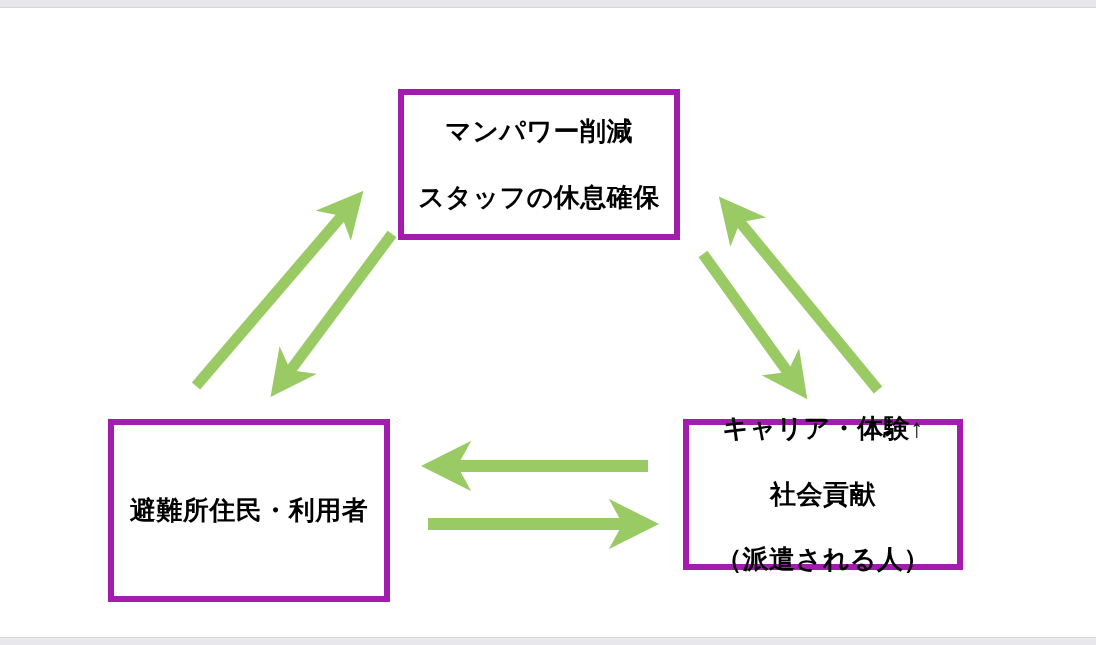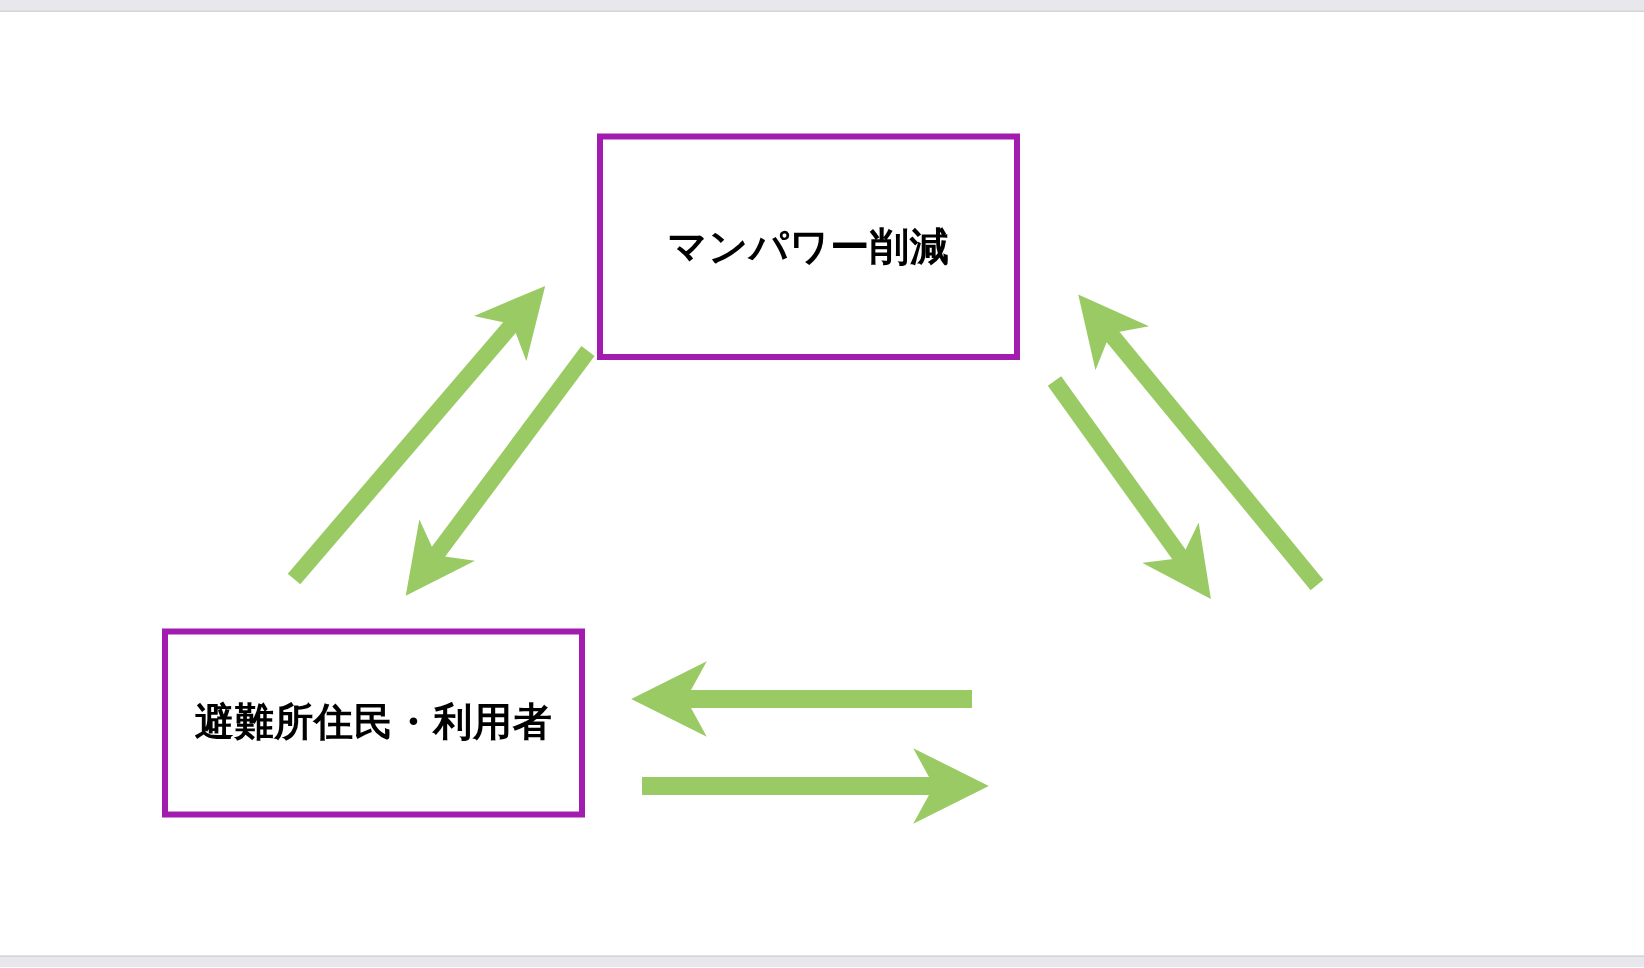--- a/index.html
+++ b/index.html
@@ -20,21 +20,21 @@
     left: 0;
     width: 1096px;
     background: #e8e8ec;
   }
   .edge-band.top { top: 0; height: 7px; border-bottom: 1px solid #d4d4da; }
   .edge-band.bottom { bottom: 0; height: 7px; border-top: 1px solid #d4d4da; }
 
   .node-box {
     position: absolute;
     box-sizing: border-box;
-    border: 4px solid #a21caf;
+    border: 6px solid #a21caf;
     background: #ffffff;
     display: flex;
     flex-direction: column;
     align-items: center;
     justify-content: center;
     text-align: center;
     gap: 32px;
   }
   .node-line {
     display: block;
@@ -74,20 +74,26 @@
 
     <line x1="878" y1="390" x2="730" y2="210" stroke="#9aca64" stroke-width="11" marker-end="url(#ah)"></line>
     <line x1="703" y1="254" x2="797" y2="385" stroke="#9aca64" stroke-width="11" marker-end="url(#ah)"></line>
 
     <line x1="648" y1="466" x2="440" y2="466" stroke="#9aca64" stroke-width="12" marker-end="url(#ah)"></line>
     <line x1="428" y1="524" x2="640" y2="524" stroke="#9aca64" stroke-width="12" marker-end="url(#ah)"></line>
   </svg>
 
   <div class="node-box" style="left:398px; top:89px; width:282px; height:151px;">
     <span class="node-line">マンパワー削減</span>
+    <span class="node-line">スタッフの休息確保</span>
   </div>
 
-  <div class="node-box" style="left:108px; top:419px; width:282px; height:126px;">
+  <div class="node-box" style="left:108px; top:419px; width:282px; height:183px;">
     <span class="node-line">避難所住民・利用者</span>
   </div>
 
+  <div class="node-box" style="left:683px; top:419px; width:280px; height:151px;">
+    <span class="node-line">キャリア・体験↑</span>
+    <span class="node-line">社会貢献</span>
+    <span class="node-line">（派遣される人）</span>
+  </div>
 
 </div>
 
 </body></html>

